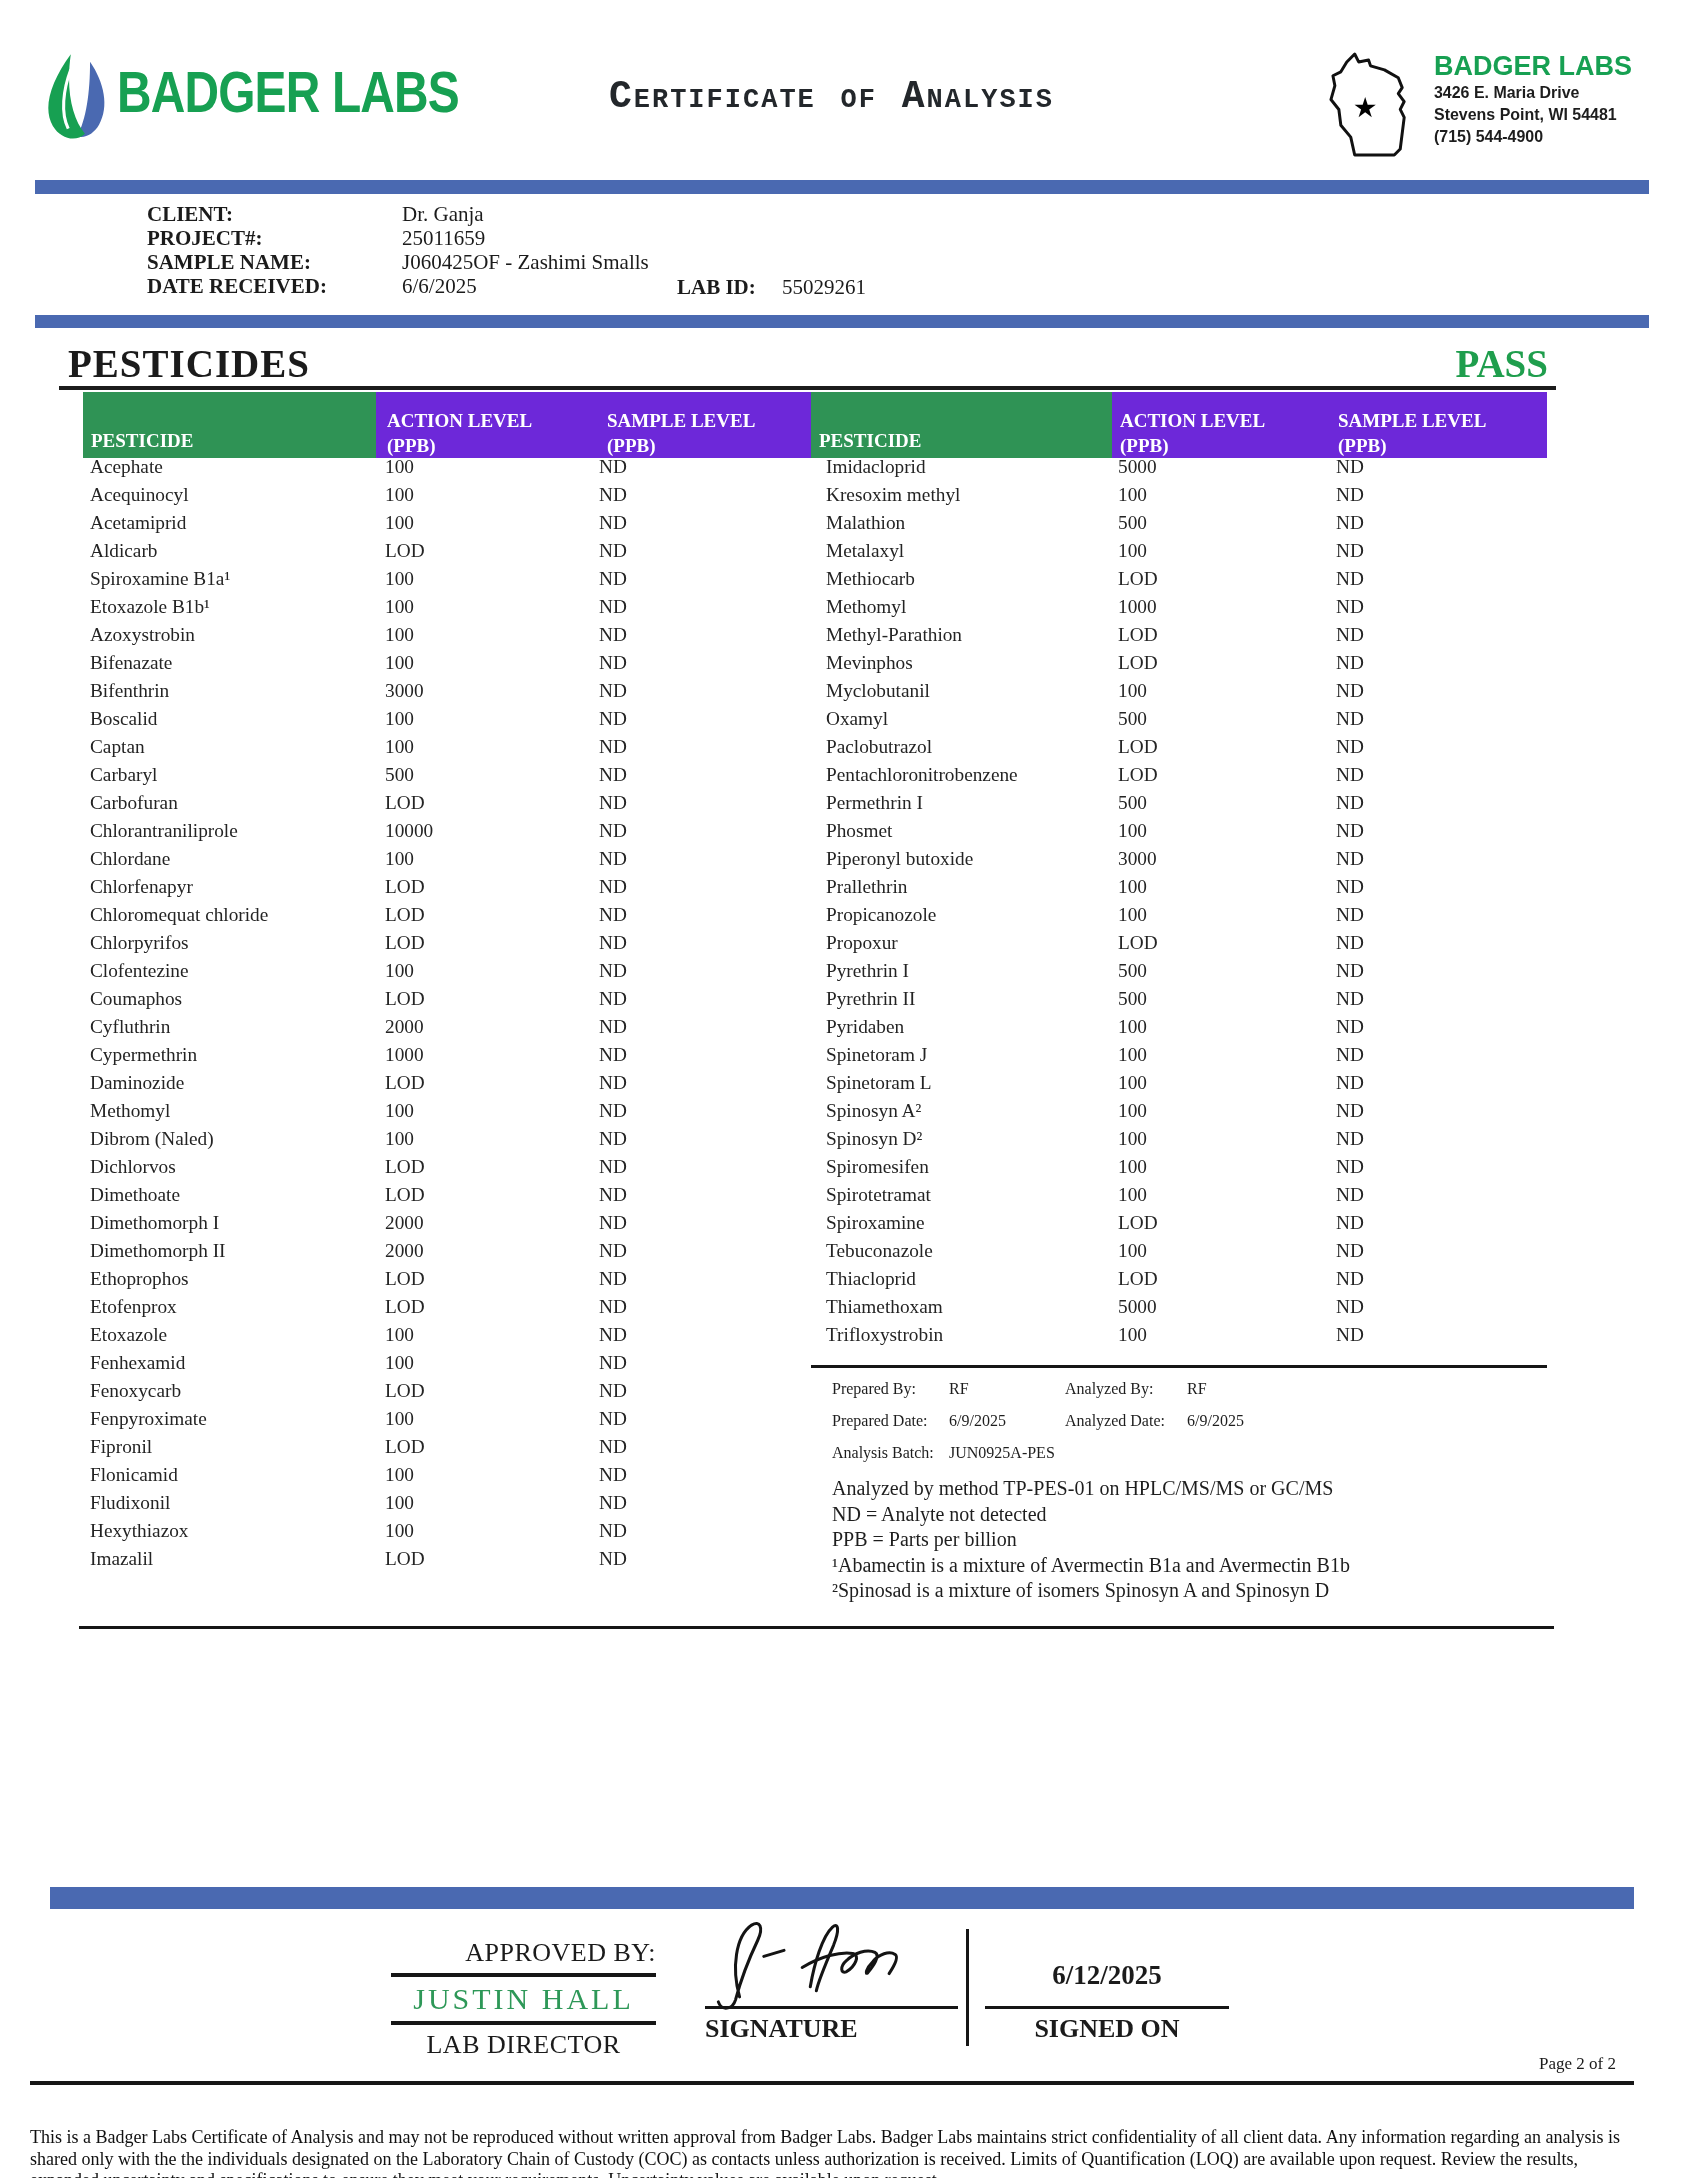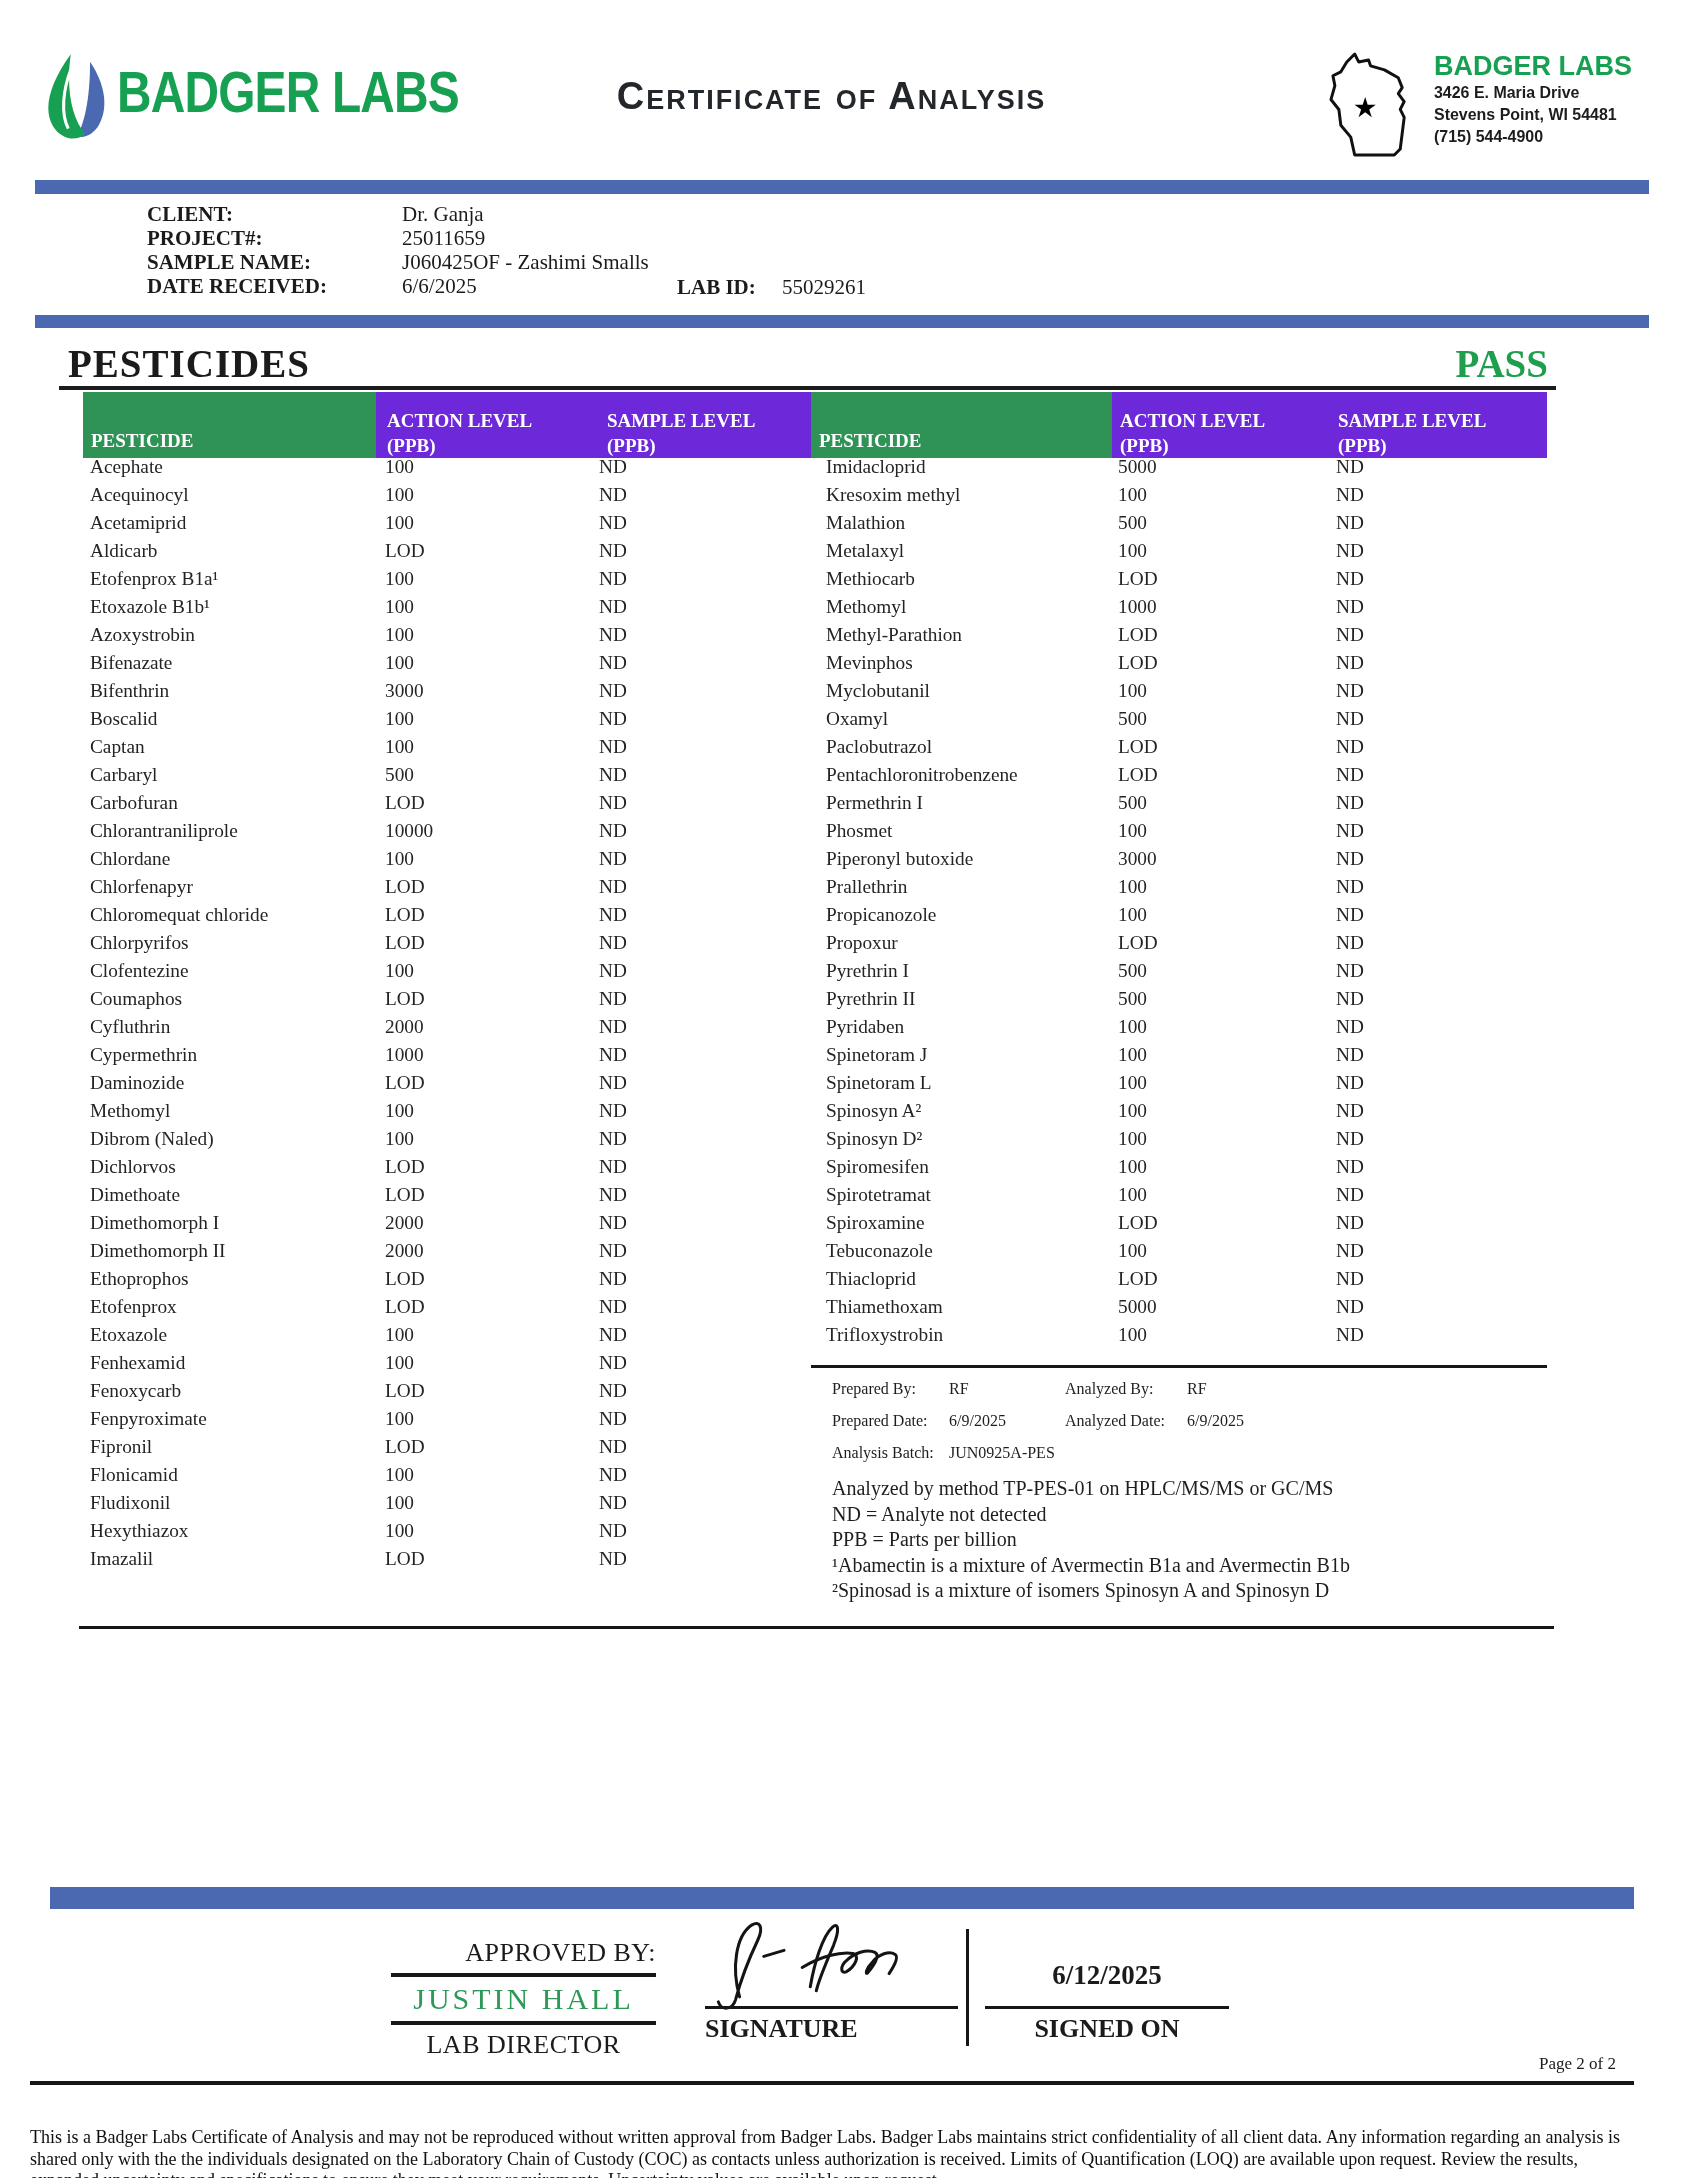--- a/index.html
+++ b/index.html
@@ -3,21 +3,21 @@
 <meta charset="utf-8">
 <style>
   html,body{margin:0;padding:0;background:#e8e8e8;}
   #page{position:relative;width:1683px;height:2178px;background:#ffffff;overflow:hidden;
         font-family:"Liberation Serif",serif;color:#1b1b1b;}
   .abs{position:absolute;}
 
   
   #brand-text{left:117px;top:59px;font-family:"Liberation Sans",sans-serif;font-weight:bold;
       font-size:57px;letter-spacing:-1px;color:#17a052;transform:scaleX(.84);transform-origin:left top;white-space:nowrap;}
-  #page-title{left:475px;top:75px;width:713px;text-align:center;font-family:Liberation Sans, sans-serif;
+  #page-title{left:475px;top:75px;width:713px;text-align:center;font-family:Liberation Mono, monospace;
       font-weight:bold;font-size:38px;letter-spacing:2px;color:#23272b;font-variant:small-caps;white-space:nowrap;}
   #lab-block-text{left:1434px;top:51px;font-family:"Liberation Sans",sans-serif;line-height:22px;}
   #lab-block-text .lab-name{font-weight:bold;font-size:27px;color:#17a052;line-height:30px;letter-spacing:0;}
   #lab-block-text .lab-line{font-weight:bold;font-size:16.3px;color:#1d1d1d;transform:scaleX(.98);transform-origin:left;}
   .bar{position:absolute;background:#4a69b1;}
 
   
   #sample-info{left:147px;top:202px;font-size:21px;line-height:24px;}
   #sample-info .lbl{display:inline-block;width:255px;font-weight:bold;}
   #lab-id-row{left:677px;top:275px;font-size:21px;}
@@ -144,21 +144,21 @@
           <div class="samp">ND</div>
         </div>
 
         <div class="trow">
           <div class="name">Aldicarb</div>
           <div class="act">LOD</div>
           <div class="samp">ND</div>
         </div>
 
         <div class="trow">
-          <div class="name">Etofenprox B1a¹</div>
+          <div class="name">Spiroxamine B1a¹</div>
           <div class="act">100</div>
           <div class="samp">ND</div>
         </div>
 
         <div class="trow">
           <div class="name">Etoxazole B1b¹</div>
           <div class="act">100</div>
           <div class="samp">ND</div>
         </div>
 

